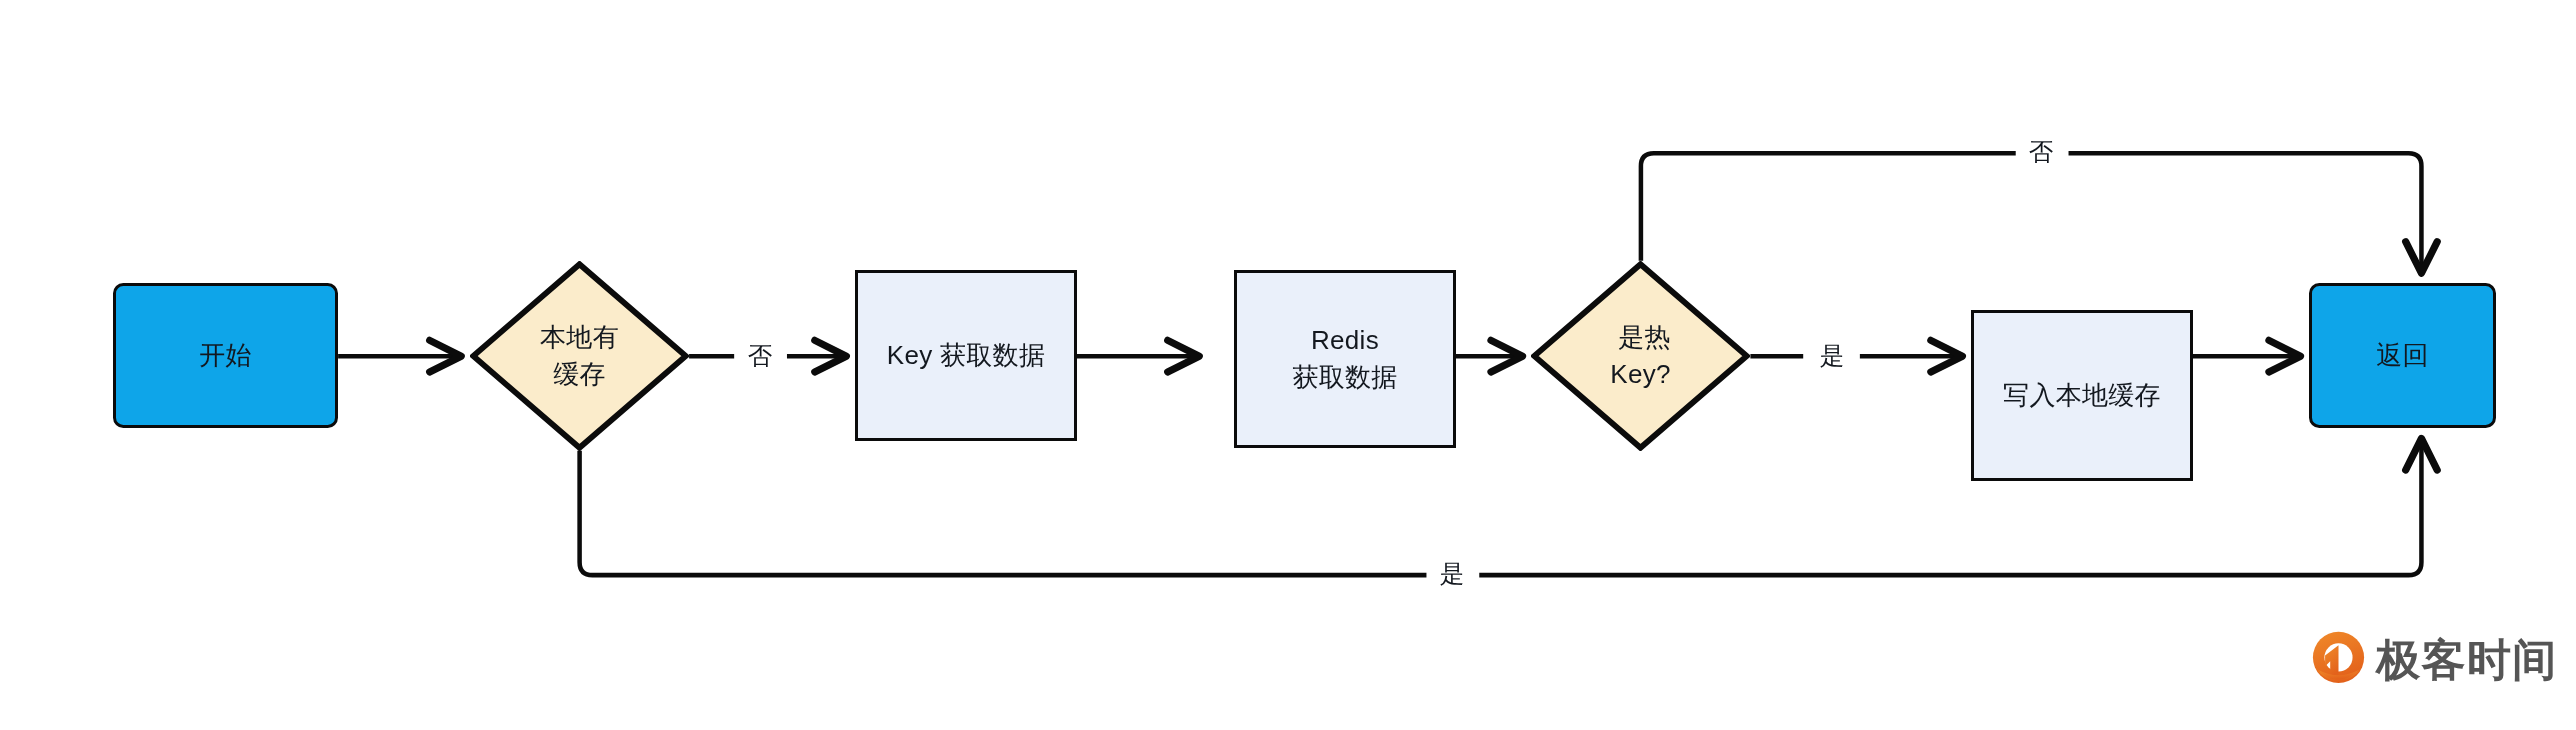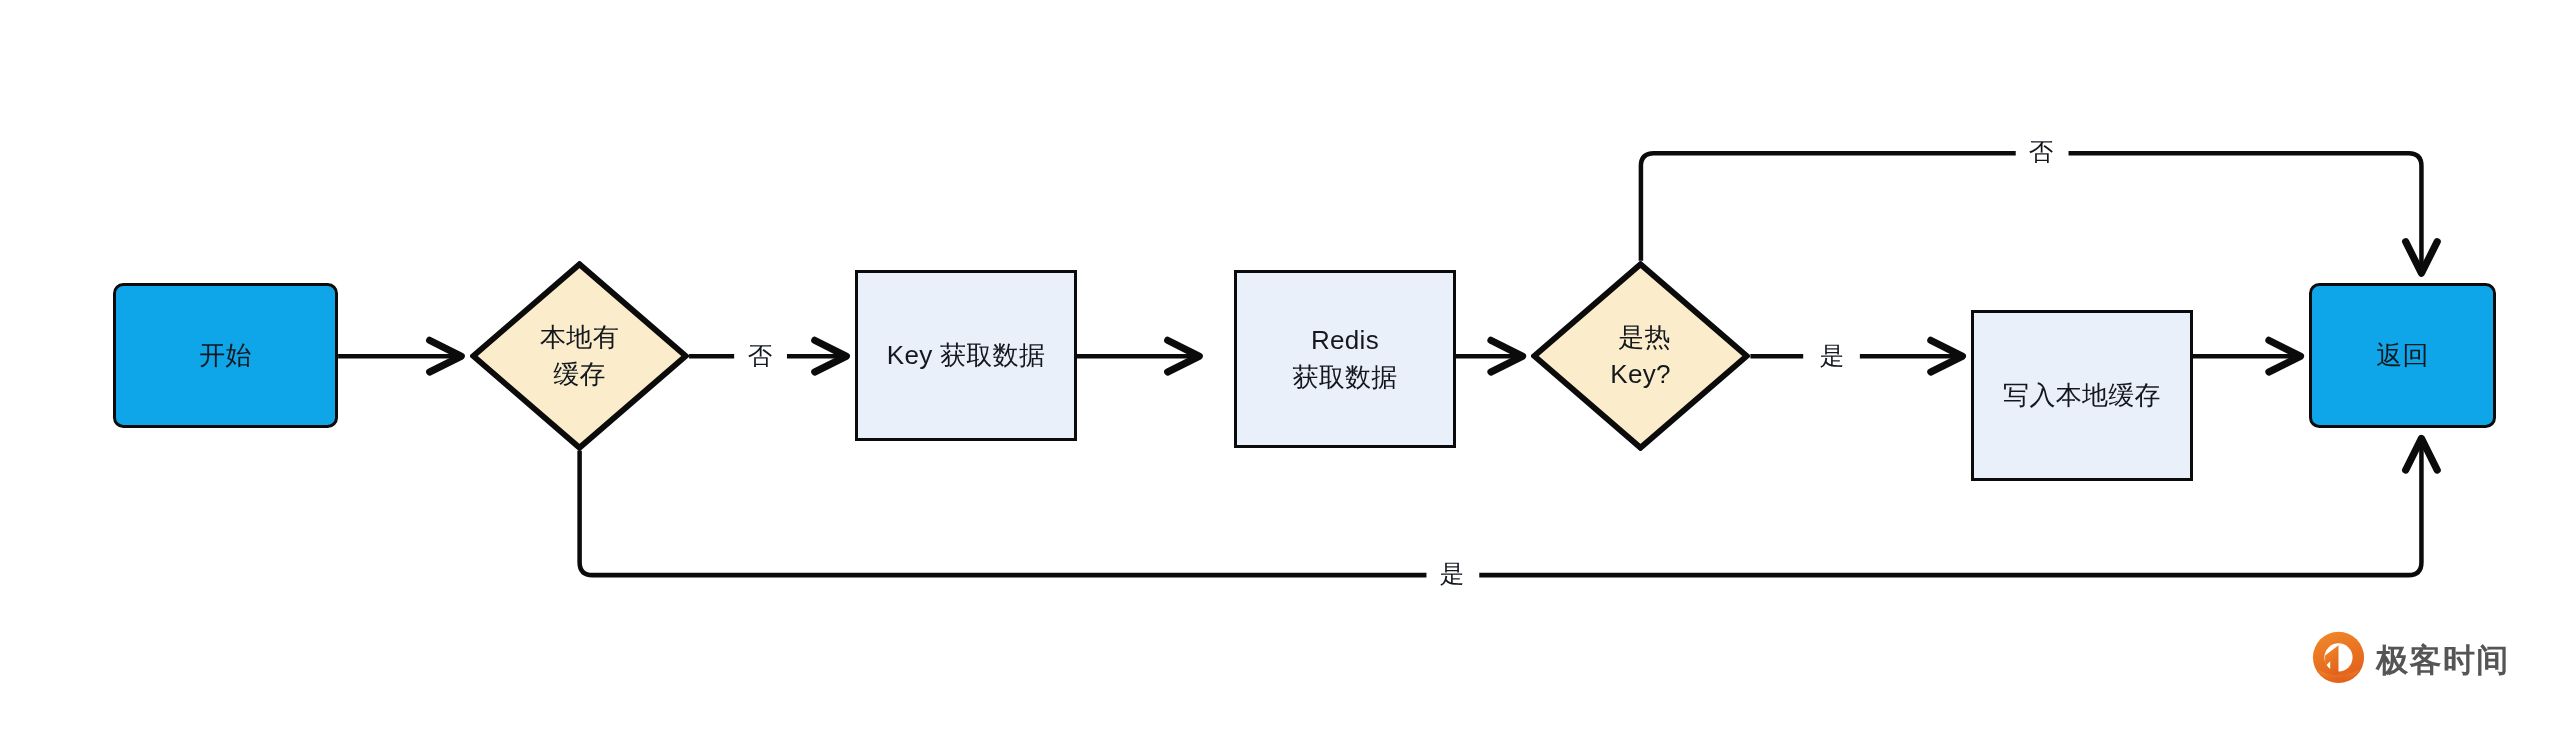--- a/index.html
+++ b/index.html
@@ -79,21 +79,21 @@
     display: flex;
     align-items: center;
     gap: 10.3px;
   }
   .logo-mark {
     width: 55px;
     height: 58px;
     flex: 0 0 auto;
   }
   .logo-text {
-    font-size: 32px;
+    font-size: 44px;
     font-weight: bold;
     color: #555555;
     letter-spacing: 1.3px;
     line-height: 1;
     white-space: nowrap;
   }
 </style>
 </head>
 <body>
 

